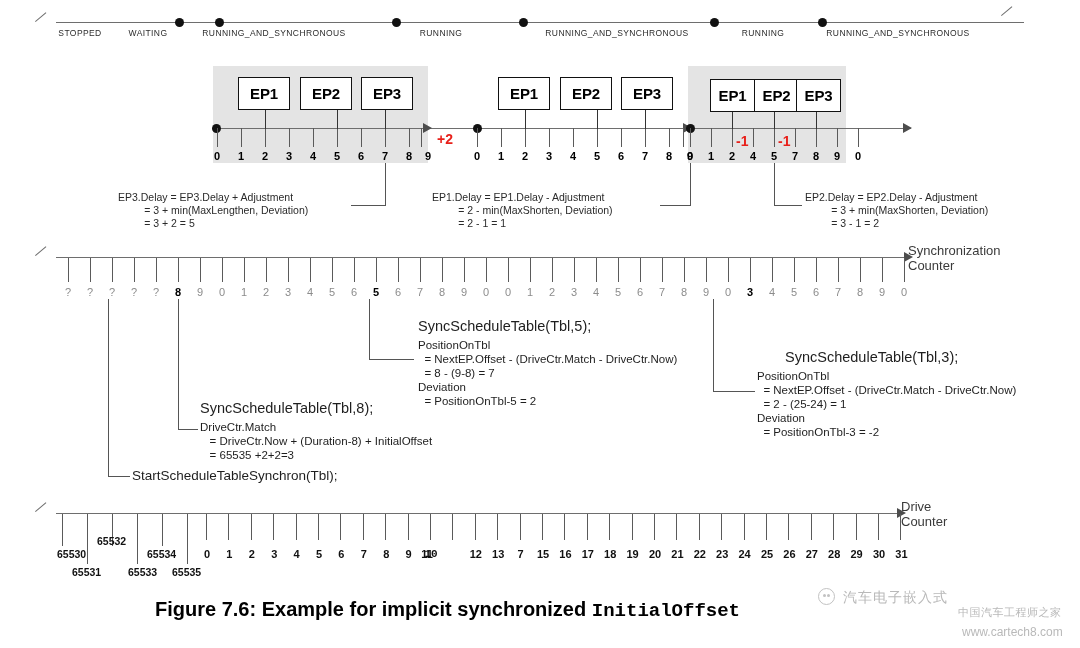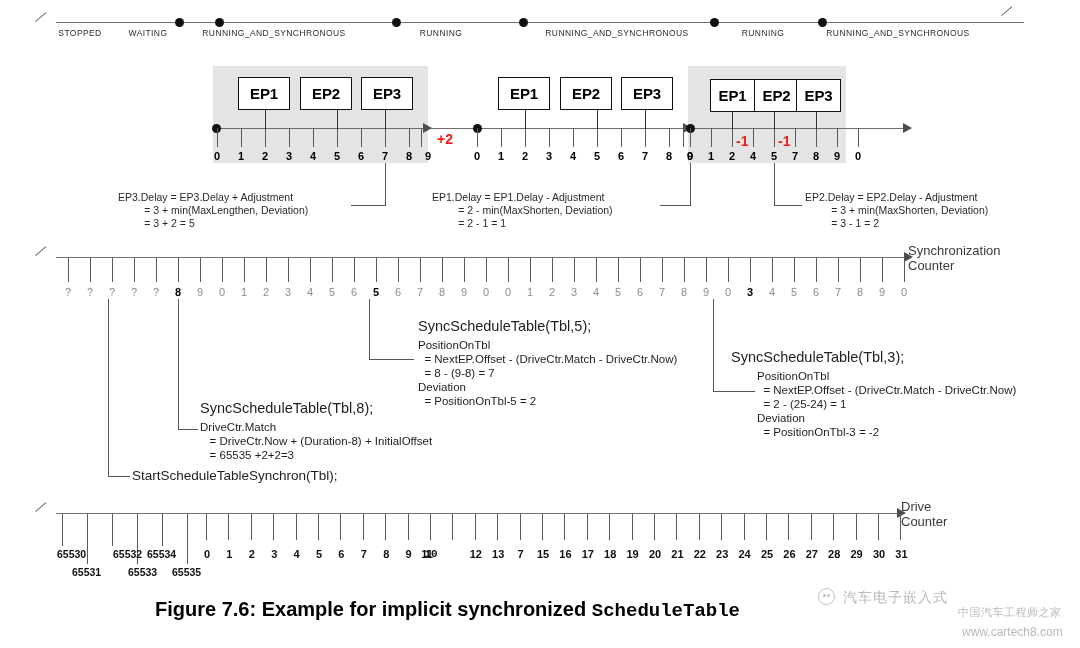--- a/index.html
+++ b/index.html
@@ -404,21 +404,21 @@
 
     <div class="note-lg note-title" style="left:418px; top:319px; font-weight:normal;">SyncScheduleTable(Tbl,5);</div>
     <div class="note-lg" style="left:418px; top:338px; font-size:11.5px; line-height:14px;">PositionOnTbl
   = NextEP.Offset - (DriveCtr.Match - DriveCtr.Now)
   = 8 - (9-8) = 7
 Deviation
   = PositionOnTbl-5 = 2</div>
     <div class="leader" style="left:369px; top:299px; width:0; height:60px; border-left-width:1.6px;"></div>
     <div class="leader" style="left:369px; top:359px; width:45px; height:0; border-top-width:1.6px;"></div>
 
-    <div class="note-lg note-title" style="left:731px; top:350px; font-weight:normal;">SyncScheduleTable(Tbl,3);</div>
+    <div class="note-lg note-title" style="left:785px; top:350px; font-weight:normal;">SyncScheduleTable(Tbl,3);</div>
     <div class="note-lg" style="left:757px; top:369px; font-size:11.5px; line-height:14px;">PositionOnTbl
   = NextEP.Offset - (DriveCtr.Match - DriveCtr.Now)
   = 2 - (25-24) = 1
 Deviation
   = PositionOnTbl-3 = -2</div>
     <div class="leader" style="left:713px; top:299px; width:0; height:92px; border-left-width:1.6px;"></div>
     <div class="leader" style="left:713px; top:391px; width:42px; height:0; border-top-width:1.6px;"></div>
 
     <div class="note-lg note-title" style="left:200px; top:401px; font-weight:normal;">SyncScheduleTable(Tbl,8);</div>
     <div class="note-lg" style="left:200px; top:420px; font-size:11.5px; line-height:14px;">DriveCtr.Match
@@ -475,21 +475,21 @@
         <div class="tick" style="left: 766px; top: 514px; height: 26px;"></div>
         <div class="tick" style="left: 788.4px; top: 514px; height: 26px;"></div>
         <div class="tick" style="left: 810.8px; top: 514px; height: 26px;"></div>
         <div class="tick" style="left: 833.2px; top: 514px; height: 26px;"></div>
         <div class="tick" style="left: 855.6px; top: 514px; height: 26px;"></div>
         <div class="tick" style="left: 878px; top: 514px; height: 26px;"></div>
         <div class="tick" style="left: 900.4px; top: 514px; height: 26px;"></div>
       </div>
 
     <div class="dc-num big" style="left:57px; top:548px;">65530</div>
-    <div class="dc-num big" style="left:97px; top:548px;margin-left:16px;">65532</div>
+    <div class="dc-num big" style="left:97px; top:535px;">65532</div>
     <div class="dc-num big" style="left:147px; top:548px;">65534</div>
     <div class="dc-num big" style="left:72px; top:566px;">65531</div>
     <div class="dc-num big" style="left:122px; top:566px;margin-left:6px;">65533</div>
     <div class="dc-num big" style="left:172px; top:566px;">65535</div>
 
     <div id="drive-seq-labels">
         <div class="dc-num" style="left: 197px; top: 548px; width: 20px;">0</div>
         <div class="dc-num" style="left: 219.4px; top: 548px; width: 20px;">1</div>
         <div class="dc-num" style="left: 241.8px; top: 548px; width: 20px;">2</div>
         <div class="dc-num" style="left: 264.2px; top: 548px; width: 20px;">3</div>
@@ -518,21 +518,21 @@
         <div class="dc-num" style="left: 779.4px; top: 548px; width: 20px;">26</div>
         <div class="dc-num" style="left: 801.8px; top: 548px; width: 20px;">27</div>
         <div class="dc-num" style="left: 824.2px; top: 548px; width: 20px;">28</div>
         <div class="dc-num" style="left: 846.6px; top: 548px; width: 20px;">29</div>
         <div class="dc-num" style="left: 869px; top: 548px; width: 20px;">30</div>
         <div class="dc-num" style="left: 891.4px; top: 548px; width: 20px;">31</div>
       </div>
   </div>
 
   <div class="caption" style="left:155px; top:598px;">
-    <span>Figure 7.6: Example for implicit synchronized </span><span class="mono">ScheduleTable</span>
+    <span>Figure 7.6: Example for implicit synchronized </span><span class="mono">InitialOffset</span>
   </div>
 
   <div>
     <div class="wm-badge" style="left:818px; top:588px;"></div>
     <div class="wm wm-cn" style="left:843px; top:589px;">汽车电子嵌入式</div>
     <div class="wm wm-cn2" style="left:958px; top:605px;font-family:Liberation Mono, monospace;">中国汽车工程师之家</div>
     <div class="wm wm-url" style="left:962px; top:625px;">www.cartech8.com</div>
   </div>
 
 </div>

